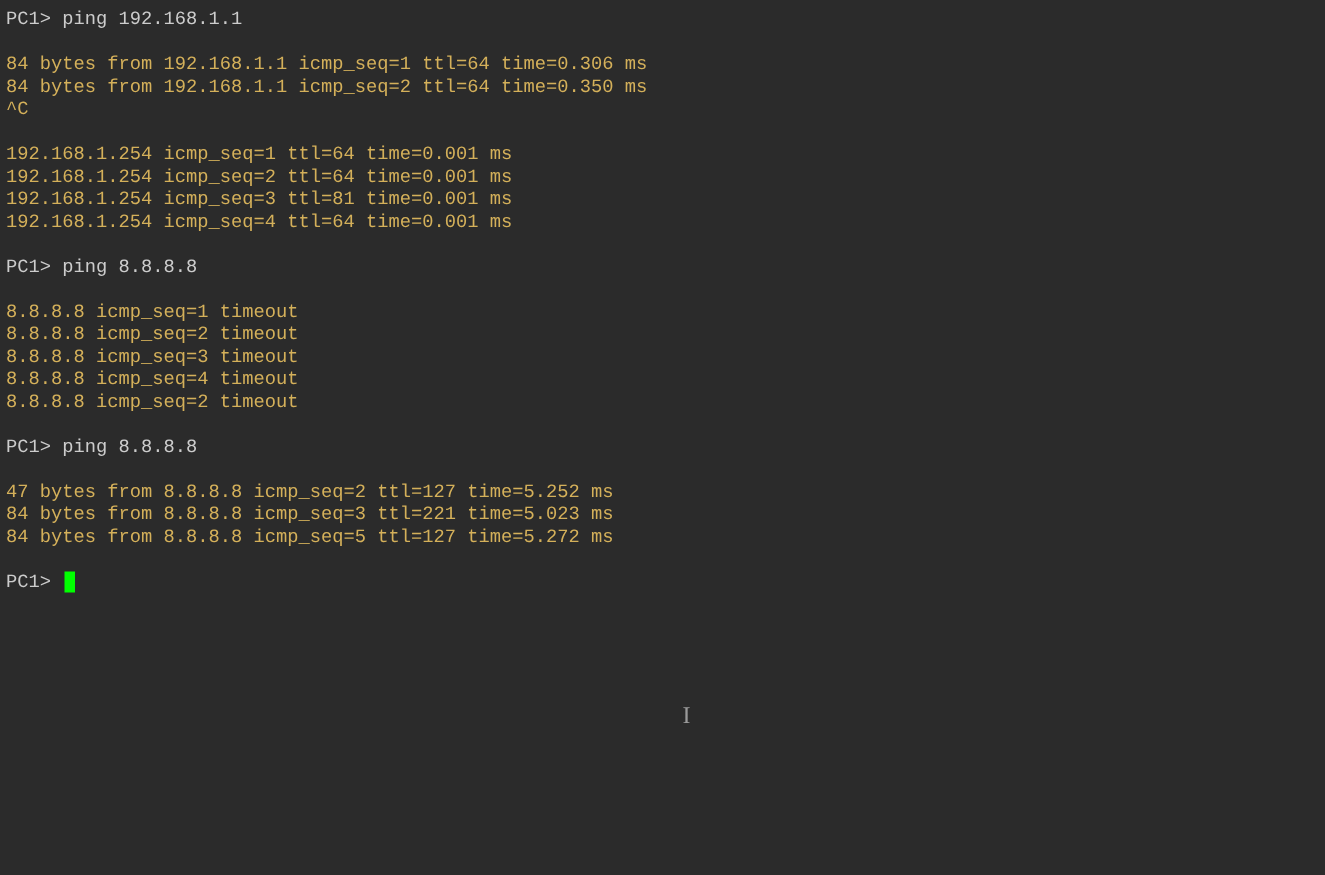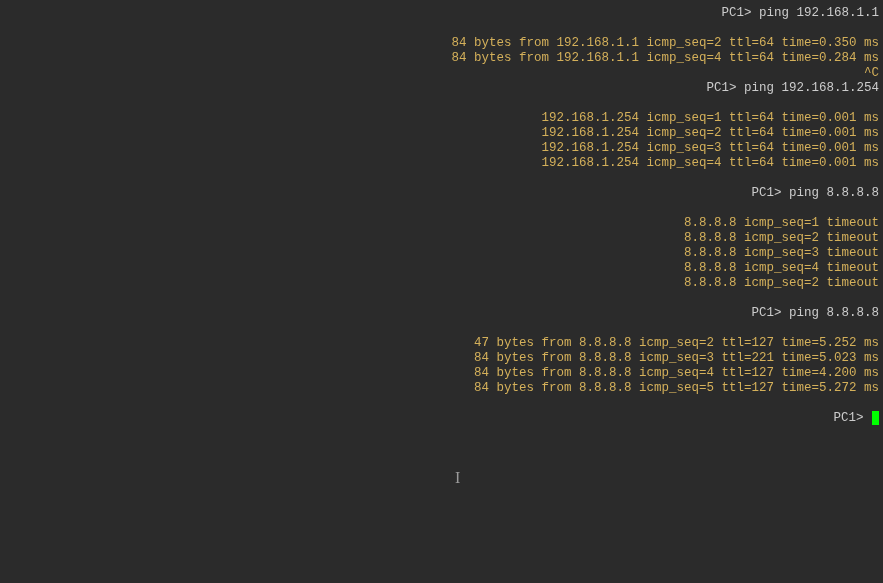--- a/index.html
+++ b/index.html
@@ -1,19 +1,18 @@
 <!DOCTYPE html>
 <html><head>
   <meta charset="utf-8">
   <style>
     * {
       margin: 0;
       padding: 0;
       box-sizing: border-box;
-      text-align: right;
     }
     body {
       background-color: #2b2b2b;
       font-family: 'Courier New', Consolas, monospace;
       font-size: 12.5px;
       line-height: 15px;
       width: 883px;
       height: 583px;
       padding: 6px 4px;
       overflow: hidden;
@@ -45,41 +44,39 @@
       font-size: 16px;
       pointer-events: none;
     }
   </style>
 </head>
 <body>
 
 <div id="terminal">
     <div class="line prompt">PC1&gt; ping 192.168.1.1</div>
     <div class="line">&nbsp;</div>
+    <div class="line output">84 bytes from 192.168.1.1 icmp_seq=1 ttl=64 time=0.306 ms</div>
     <div class="line output">84 bytes from 192.168.1.1 icmp_seq=2 ttl=64 time=0.350 ms</div>
-    <div class="line output">84 bytes from 192.168.1.1 icmp_seq=4 ttl=64 time=0.284 ms</div>
     <div class="line output">^C</div>
-    <div class="line prompt">PC1&gt; ping 192.168.1.254</div>
     <div class="line">&nbsp;</div>
     <div class="line output">192.168.1.254 icmp_seq=1 ttl=64 time=0.001 ms</div>
     <div class="line output">192.168.1.254 icmp_seq=2 ttl=64 time=0.001 ms</div>
-    <div class="line output">192.168.1.254 icmp_seq=3 ttl=64 time=0.001 ms</div>
+    <div class="line output">192.168.1.254 icmp_seq=3 ttl=81 time=0.001 ms</div>
     <div class="line output">192.168.1.254 icmp_seq=4 ttl=64 time=0.001 ms</div>
     <div class="line">&nbsp;</div>
     <div class="line prompt">PC1&gt; ping 8.8.8.8</div>
     <div class="line">&nbsp;</div>
     <div class="line output">8.8.8.8 icmp_seq=1 timeout</div>
     <div class="line output">8.8.8.8 icmp_seq=2 timeout</div>
     <div class="line output">8.8.8.8 icmp_seq=3 timeout</div>
     <div class="line output">8.8.8.8 icmp_seq=4 timeout</div>
     <div class="line output">8.8.8.8 icmp_seq=2 timeout</div>
     <div class="line">&nbsp;</div>
     <div class="line prompt">PC1&gt; ping 8.8.8.8</div>
     <div class="line">&nbsp;</div>
     <div class="line output">47 bytes from 8.8.8.8 icmp_seq=2 ttl=127 time=5.252 ms</div>
     <div class="line output">84 bytes from 8.8.8.8 icmp_seq=3 ttl=221 time=5.023 ms</div>
-    <div class="line output">84 bytes from 8.8.8.8 icmp_seq=4 ttl=127 time=4.200 ms</div>
     <div class="line output">84 bytes from 8.8.8.8 icmp_seq=5 ttl=127 time=5.272 ms</div>
     <div class="line">&nbsp;</div>
     <div class="line prompt"><span>PC1&gt; </span><span class="cursor"></span></div>
   </div>
 
 <span class="text-cursor">I</span>
 
 </body></html>

